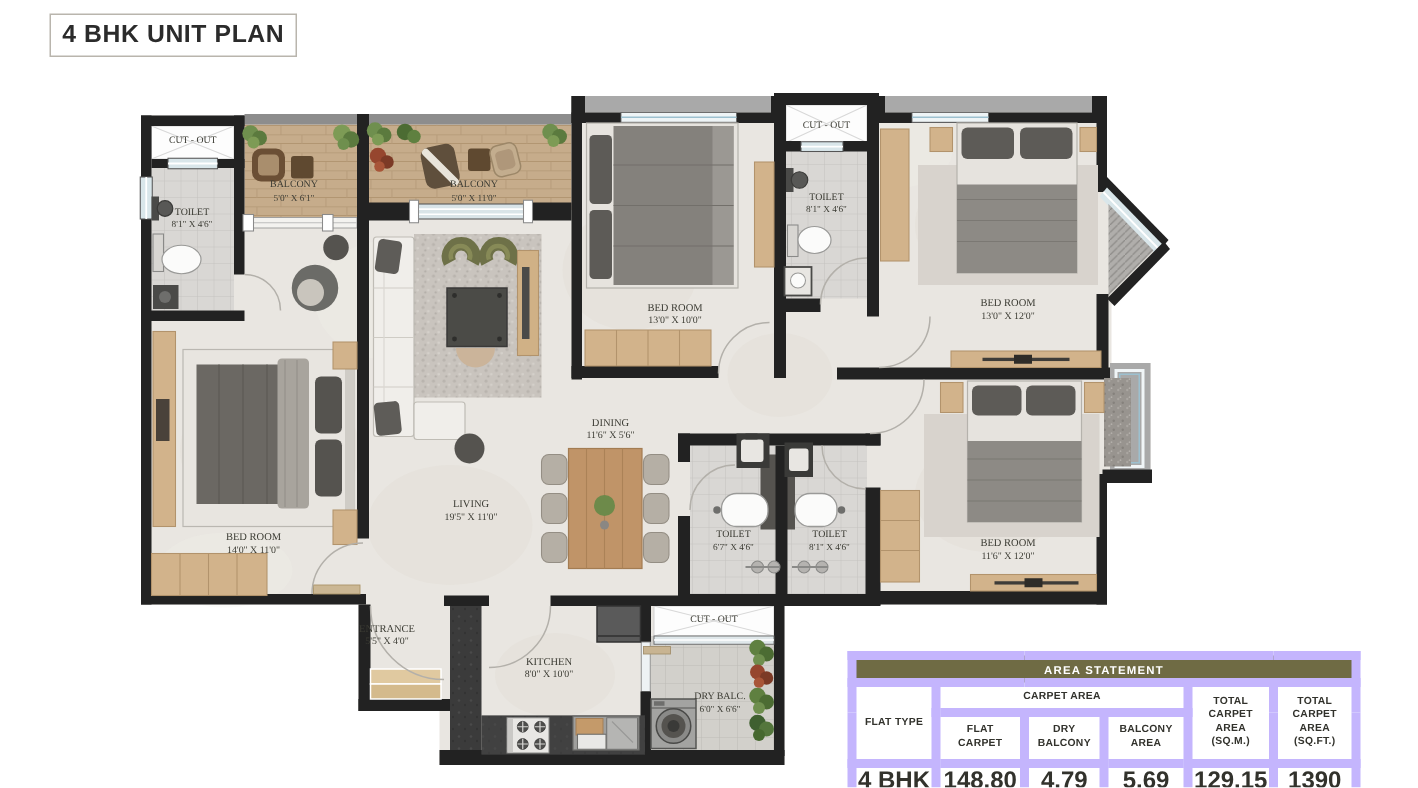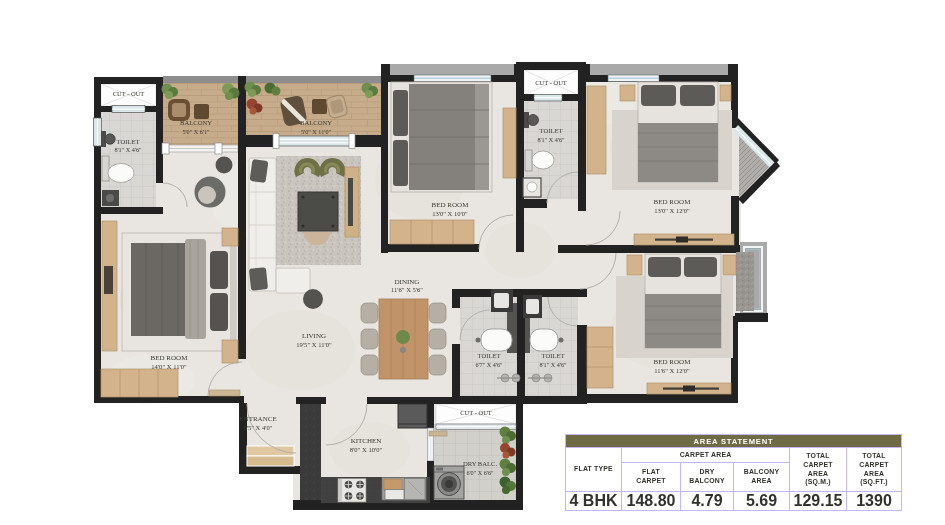--- a/index.html
+++ b/index.html
@@ -1,19 +1,19 @@
 <!DOCTYPE html>
 <html><head>
 <meta charset="utf-8">
 <style>
 html,body{margin:0;padding:0;background:#fff;}
 .page{position:relative;width:945px;height:525px;background:#fff;font-family:"Liberation Sans",sans-serif;overflow:hidden;}
 .title{position:absolute;left:33px;top:9px;width:163px;height:27px;border:1.5px solid #b9b5ad;display:flex;align-items:center;justify-content:center;font-weight:bold;font-size:16.5px;letter-spacing:.4px;color:#2b2b2b;}
 table.area{position:absolute;left:565px;top:434px;border-collapse:collapse;table-layout:fixed;font-family:"Liberation Sans",sans-serif;color:#32322c;}
-table.area td{border:1px solid #c4b5fd;text-align:center;vertical-align:middle;padding:0;margin-left:32px;}
+table.area td{border:6px solid #c4b5fd;text-align:center;vertical-align:middle;padding:0;margin-left:32px;}
 td.hdr{background:#6f6b44;color:#fff;font-weight:bold;font-size:7.6px;letter-spacing:.8px;height:12px;}
 td.h2{font-weight:bold;font-size:6.9px;line-height:1.3;letter-spacing:.2px;}
 td.dat{font-weight:bold;font-size:16px;height:17px;}
 </style>
 </head>
 <body>
 <div class="page">
 <svg width="945" height="525" viewBox="0 0 945 525">
 <defs>
 <pattern id="wood" width="30" height="12" patternUnits="userSpaceOnUse">
@@ -666,20 +666,21 @@
 <text x="672" y="372.5" font-size="6.6">11'6" X 12'0"</text>
 
 <text x="489" y="358" font-size="6.6">TOILET</text>
 <text x="489" y="366.5" font-size="6.2">6'7" X 4'6"</text>
 
 <text x="553" y="358" font-size="6.6">TOILET</text>
 <text x="553" y="366.5" font-size="6.2">8'1" X 4'6"</text>
 </g>
 </svg>
 
+<div class="title">4 BHK UNIT PLAN</div>
 
 <table class="area">
 <colgroup>
         <col style="width:56px">
         <col style="width:59px">
         <col style="width:53px">
         <col style="width:56px">
         <col style="width:57px">
         <col style="width:55px">
       </colgroup>

